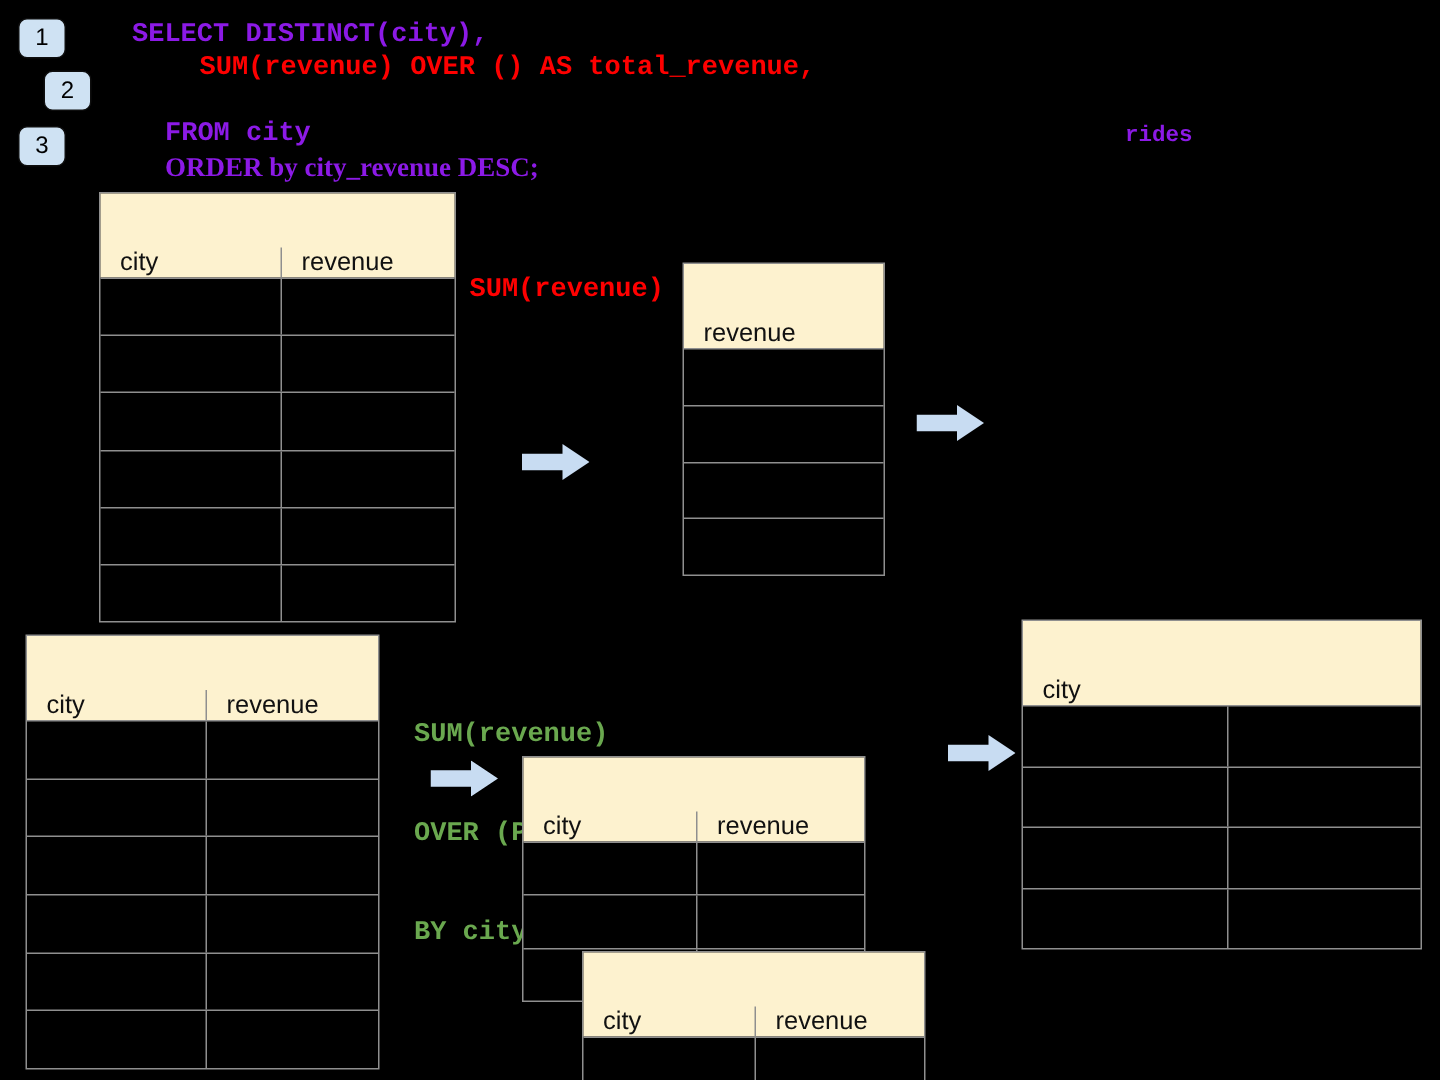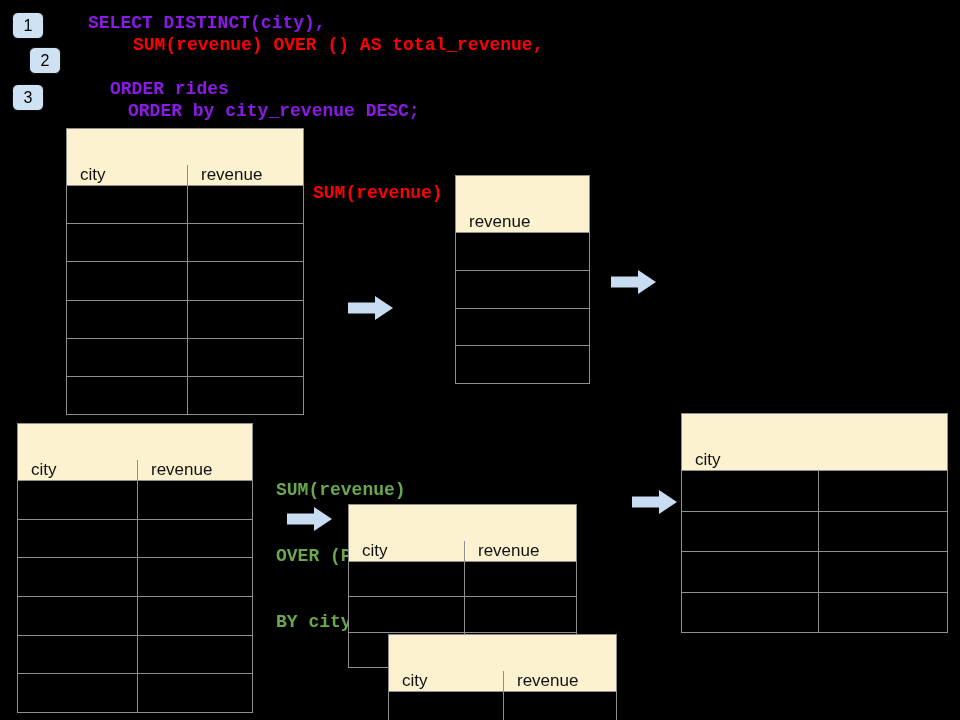--- a/index.html
+++ b/index.html
@@ -31,21 +31,21 @@
     position:absolute;font-family:"Liberation Mono","DejaVu Sans Mono",monospace;
     font-weight:700;font-size:18px;line-height:22px;white-space:pre;
   }
   .c-purple{color:var(--purple);}
   .c-red{color:var(--red);}
   .c-green{color:var(--green);}
   #sql-1{left:88px;top:12px;}
   #sql-2{left:133px;top:34px;}
   #sql-3{left:133px;top:56px;}
   #sql-4{left:110px;top:78px;}
-  #sql-5{left:128px;top:100px;}
+  #sql-5{left:110px;top:100px;font-family:Liberation Serif, serif;}
   #side-note{left:750px;top:36px;font-size:15px;line-height:22px;}
   #label-total{left:313px;top:138px;}
   #label-partition{left:276px;top:435px;}
   
   .dtable{
     position:absolute;display:flex;flex-direction:column;
     border:1px solid var(--tborder);background:#000;box-sizing:border-box;
   }
   .dtable .hrow{
     display:flex;flex:0 0 var(--hh,40px);background:var(--header-fill);
@@ -77,24 +77,25 @@
 <body>
 
 <div class="canvas">
 
   <div class="badge" id="badge-1">1</div>
   <div class="badge" id="badge-2">2</div>
   <div class="badge" id="badge-3">3</div>
 
   <div class="code c-red" id="sql-2">SUM(revenue) OVER () AS total_revenue,</div>
   <div class="code c-purple" id="sql-1">SELECT DISTINCT(city),</div>
-  <div class="code c-purple" id="sql-4">ORDER rides</div>
+  <div class="code c-purple" id="sql-4">FROM city</div>
   <div class="code c-purple" id="sql-5">ORDER by city_revenue DESC;</div>
 
   <div class="code c-purple" id="side-note">
+    <div>rides</div>
   </div>
 
   <div class="code c-red" id="label-total">
     <div>SUM(revenue)</div>
   </div>
   <div class="code c-green" id="label-partition">
     <div>SUM(revenue)</div>
     <div>OVER (PARTITION</div>
     <div>BY city)</div>
   </div>

